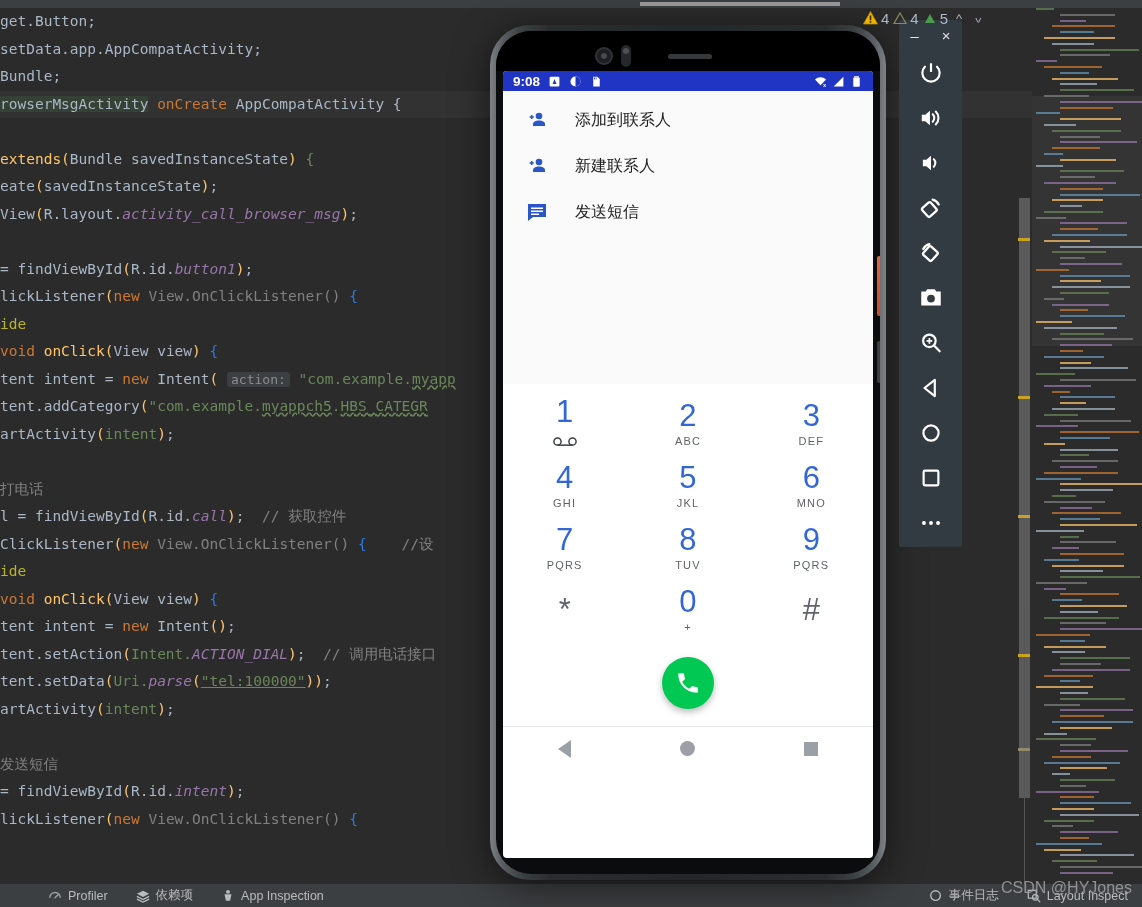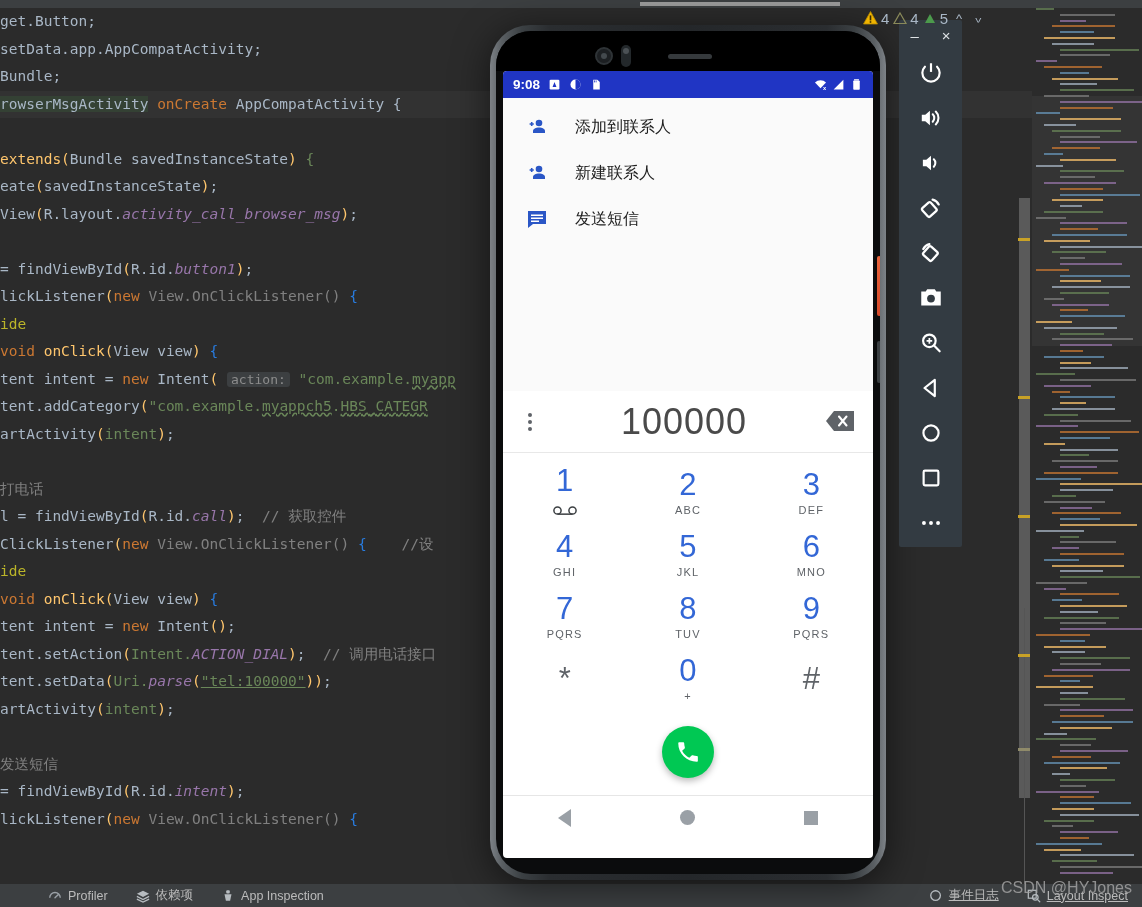--- a/index.html
+++ b/index.html
@@ -121,21 +121,21 @@
           border-radius:50%; background:#4b5155; }
   .speaker { position: absolute; left: 172px; top: 23px; width: 44px; height: 5px;
              border-radius: 3px; background: #35393c; }
   .side-vol { position: absolute; right: -1px; top: 225px; width: 4px; height: 60px;
               background: linear-gradient(180deg,#e8643c,#d4492a); border-radius: 2px; }
   .side-pwr { position: absolute; right: -1px; top: 310px; width: 4px; height: 42px;
               background: #3a3f42; border-radius: 2px; }
 
   
   .sbar {
-    height: 27px; background: #2035c4; display: flex; align-items: center;
+    height: 20px; background: #2035c4; display: flex; align-items: center;
     padding: 6px 10px; color: #fff; font-size: 13.5px; font-weight: bold;
     font-family: "Liberation Sans", sans-serif; gap: 8px;
   }
   .sbar .right { margin-left: auto; display: flex; align-items: center; gap: 5px; }
   .sb-ico { width: 13px; height: 13px; display: inline-block; }
 
   
   .menu-list { padding-top: 6px; background: #fafafa; height: 160px; }
   .menu-item {
     display: flex; align-items: center; height: 46px; padding: 0 0 0 22px; gap: 26px;
@@ -522,34 +522,20 @@
                     <rect x="6" y="13.5" width="8" height="1.5" fill="#fff"></rect>
                   </svg>
                 </span>
                 <span class="label">发送短信</span>
               </div>
             </div>
 
             <div style="height:133px;background:#fafafa;"></div>
 
             <div class="dialer">
-              <div class="num-row">
-                <span class="kebab">
-                    <i></i>
-                    <i></i>
-                    <i></i>
-                  </span>
-                <span class="dialnum">100000</span>
-                <span class="backsp">
-                  <svg width="30" height="22" viewBox="0 0 30 22">
-                    <path d="M9 1 H29 V21 H9 L1 11 Z" fill="#5f6368"></path>
-                    <path d="M14 6.5 L21.5 15.5 M21.5 6.5 L14 15.5" stroke="#fff" stroke-width="2.1" stroke-linecap="round"></path>
-                  </svg>
-                </span>
-              </div>
 
               <div class="keypad">
                 <div class="krow">
                   <div class="key">
                     <span class="d">1</span>
                     <span class="vm">
                       <svg width="26" height="9" viewBox="0 0 26 9">
                         <circle cx="5.5" cy="4.5" r="3.6" fill="none" stroke="#3c4043" stroke-width="1.5"></circle>
                         <circle cx="20.5" cy="4.5" r="3.6" fill="none" stroke="#3c4043" stroke-width="1.5"></circle>
                         <rect x="5.5" y="7.4" width="15" height="1.5" fill="#3c4043"></rect>
@@ -720,21 +706,21 @@
       </svg>
       <span class="t">依赖项</span>
     </div>
     <div class="botitem">
       <svg width="14" height="14" viewBox="0 0 16 16">
         <rect x="6" y="1.5" width="4" height="3.5" rx="1" fill="#b7bcc0"></rect>
         <path d="M4 6 h8 l-1.6 7.5 H5.6 Z" fill="#b7bcc0"></path>
       </svg>
       <span class="t">App Inspection</span>
     </div>
-    <div style="margin-left:auto;display:flex;align-items:center;text-decoration:underline;">
+    <div style="margin-left:auto;display:flex;align-items:center;">
       <div class="botitem">
         <svg width="14" height="14" viewBox="0 0 16 16" fill="none" stroke="#b7bcc0" stroke-width="1.5">
           <circle cx="7.5" cy="7.5" r="5.5"></circle>
         </svg>
         <span class="t">事件日志</span>
       </div>
       <div class="botitem">
         <svg width="14" height="14" viewBox="0 0 16 16" fill="none" stroke="#b7bcc0" stroke-width="1.4">
           <rect x="1.5" y="1.5" width="9" height="9"></rect>
           <circle cx="9.5" cy="9.5" r="3.2"></circle>

